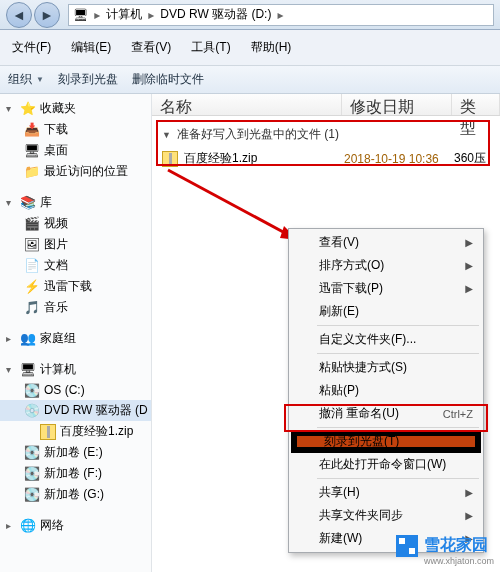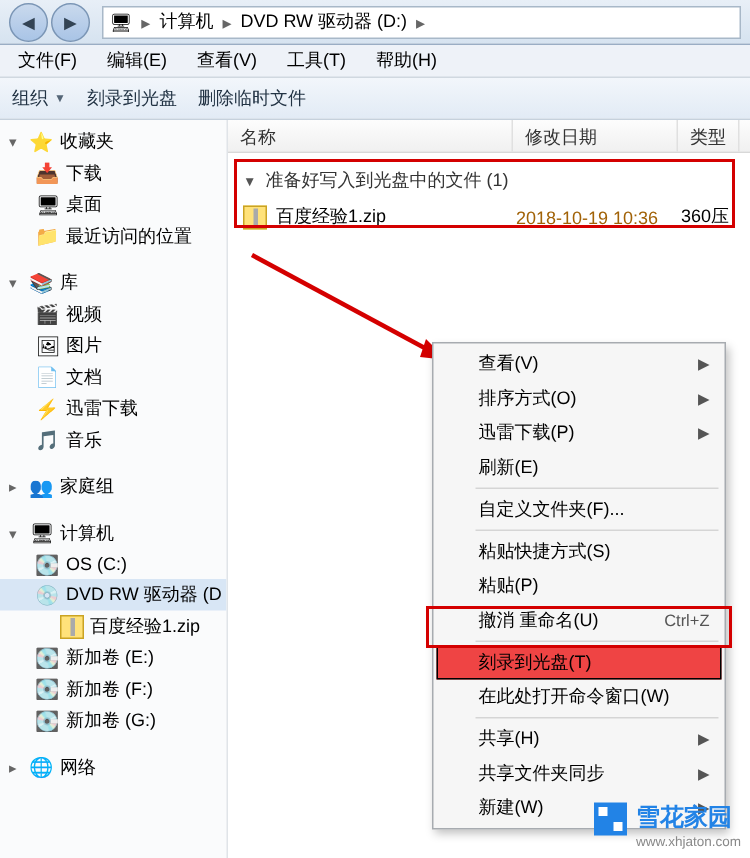--- a/index.html
+++ b/index.html
@@ -2,52 +2,52 @@
 <html><head>
 <meta charset="utf-8">
 <style>
 * { box-sizing: border-box; margin: 0; padding: 0; }
 body { font-family: "Microsoft YaHei", Tahoma, sans-serif; font-size: 12px; background: #fff; width: 500px; height: 572px; overflow: hidden; position: relative; }
 .titlebar { height: 30px; background: linear-gradient(#e8eff7, #d6e3f0); display: flex; align-items: center; padding: 0 6px; border-bottom: 1px solid #9aadc4; }
 .nav-btns { display: flex; gap: 2px; }
 .nav-btn { width: 26px; height: 26px; border-radius: 50%; background: linear-gradient(#c9d9ed, #a9c4e6); border: 1px solid #7a95b5; display: flex; align-items: center; justify-content: center; font-size: 14px; color: #345; }
 .breadcrumb { flex: 1; margin-left: 8px; height: 22px; background: #fff; border: 1px solid #a8b8c8; display: flex; align-items: center; padding: 0 4px; gap: 6px; }
 .bc-sep { color: #666; }
-.menubar { height: 22px; background: #eef2f8; display: flex; align-items: center; padding: 0 4px; gap: 4px; border-bottom: 1px solid #d0d8e0; }
+.menubar { height: 36px; background: #eef2f8; display: flex; align-items: center; padding: 0 4px; gap: 4px; border-bottom: 1px solid #d0d8e0; }
 .menu-item { padding: 2px 8px; }
 .toolbar { height: 28px; background: linear-gradient(#f2f6fb, #e2ebf5); display: flex; align-items: center; padding: 0 8px; gap: 14px; border-bottom: 1px solid #c6d1dc; color: #234; }
 .tb-item { display: flex; align-items: center; gap: 4px; }
 .tb-drop { font-size: 8px; color: #567; }
 .content { display: flex; height: 492px; }
 .sidebar { width: 152px; background: #fafbfc; border-right: 1px solid #e0e4e8; padding: 4px 0; overflow: hidden; }
 .tree-node { padding: 2px 0 2px 6px; display: flex; align-items: center; gap: 4px; white-space: nowrap; }
 .tree-node.lvl1 { padding-left: 24px; }
 .tree-node.section { margin-top: 10px; }
 .tree-toggle { width: 10px; font-size: 10px; color: #666; }
 .tree-icon { width: 16px; height: 16px; display: inline-flex; align-items: center; justify-content: center; font-size: 13px; }
 .tree-node.selected { background: #d8e6f5; }
 .main { flex: 1; position: relative; background: #fff; }
-.cols { display: flex; height: 22px; background: linear-gradient(#fdfdfd,#f0f0f0); border-bottom: 1px solid #d8d8d8; font-size: 12px; color: #333; }
+.cols { display: flex; height: 22px; background: linear-gradient(#fdfdfd,#f0f0f0); border-bottom: 1px solid #d8d8d8; font-size: 16px; color: #333; }
 .col { padding: 3px 8px; border-right: 1px solid #e0e0e0; }
 .col.name { flex: 0 0 190px; }
 .col.date { flex: 0 0 110px; }
 .filelist { padding: 6px 4px; }
 .section-hdr { padding: 4px 6px; color: #333; display: flex; align-items: center; gap: 6px; }
 .file-row { display: flex; padding: 3px 6px; align-items: center; }
 .file-name { flex: 0 0 182px; display: flex; align-items: center; gap: 6px; }
 .file-date { flex: 0 0 110px; color: #a16207; }
 .zip-icon { width: 16px; height: 16px; background: #ffe27a; border: 1px solid #caa323; position: relative; }
 .zip-icon::after { content: ""; position: absolute; left: 6px; top: 1px; width: 3px; height: 12px; background: #aaa; }
 .redbox { position: absolute; border: 2px solid #d40000; pointer-events: none; }
 .arrow { position: absolute; pointer-events: none; }
 .ctxmenu { position: absolute; left: 288px; top: 228px; width: 196px; background: #f6f6f6; border: 1px solid #a7abb0; box-shadow: 2px 3px 6px rgba(0,0,0,0.25); padding: 2px; }
 .ctx-item { display: flex; align-items: center; padding: 4px 8px 4px 28px; position: relative; height: 23px; }
 .ctx-item .arr { margin-left: auto; font-size: 10px; color: #555; }
 .ctx-item .hotkey { margin-left: auto; color: #555; font-size: 11px; text-align: right; }
-.ctx-item.hl { background: #ef4444; border: 1px solid #000000; padding: 3px 7px 3px 27px; height: 23px; }
+.ctx-item.hl { background: #c2410c; border: 6px solid #000000; padding: 3px 7px 3px 27px; height: 23px; }
 .ctx-sep { height: 1px; background: #d5d5d5; margin: 2px 2px 2px 26px; }
 .watermark { position: absolute; right: 6px; bottom: 6px; display: flex; gap: 6px; color: #2283e6; font-weight: bold; font-size: 16px; }
 .wm-logo { width: 22px; height: 22px; background: #2283e6; position: relative; }
 .wm-logo::before,.wm-logo::after { content:""; position:absolute; background:#fff; }
 .wm-logo::before { width:6px; height:6px; left:3px; top:3px; }
 .wm-logo::after { width:6px; height:6px; right:3px; bottom:3px; }
 .wm-sub { font-size: 9px; color: #888; font-weight: normal; display:block; }
 </style>
 </head>
 <body>

